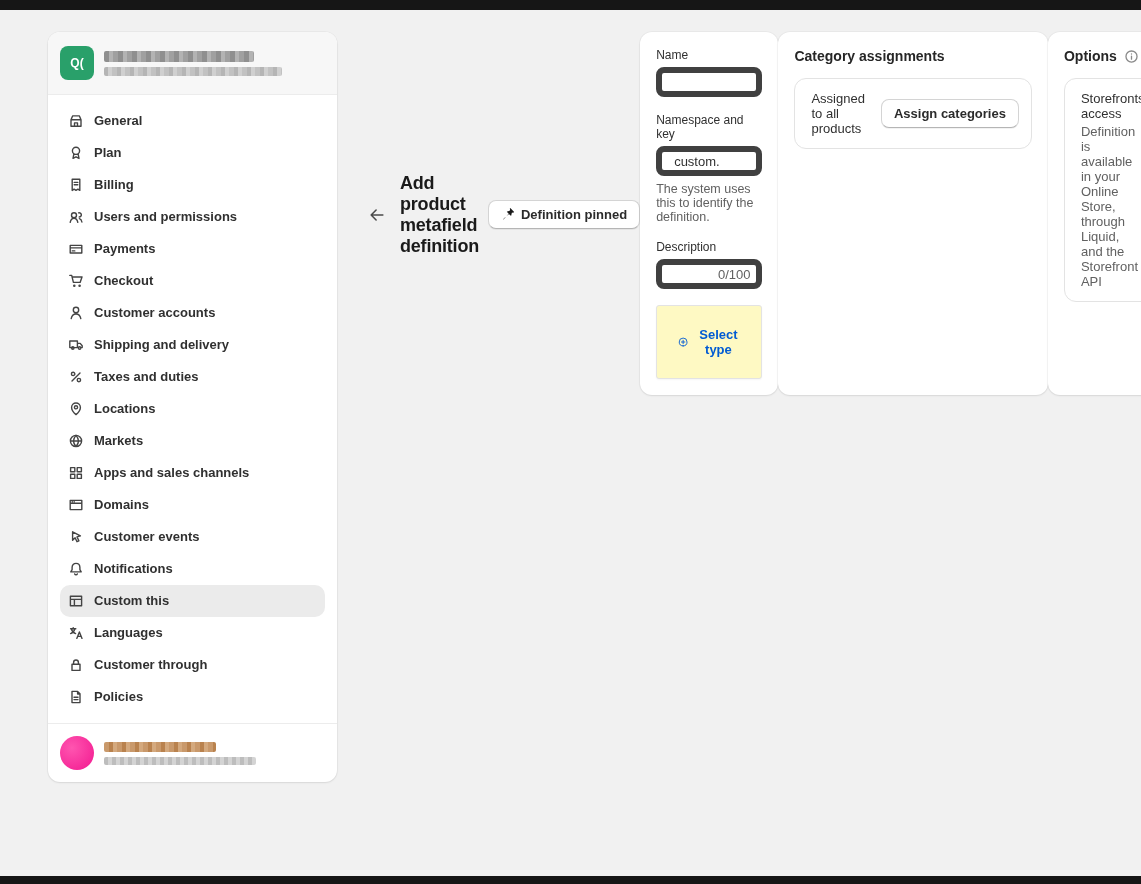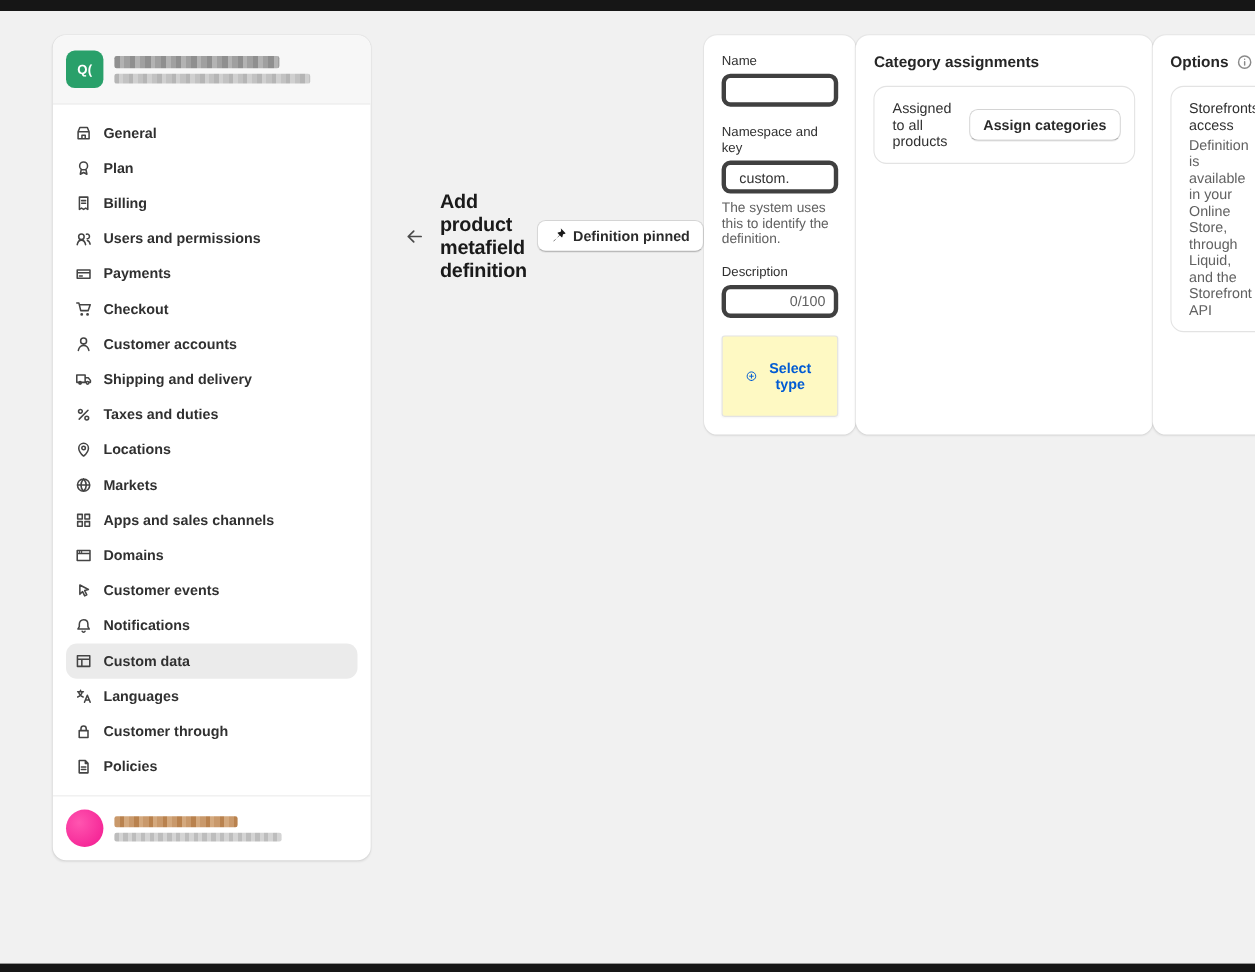--- a/index.html
+++ b/index.html
@@ -54,21 +54,21 @@
   .btn { display:inline-flex; align-items:flex-start; gap:6px; background:#fff;
          border:1px solid #d4d4d4; border-bottom-color:#b5b5b5; border-radius:8px;
          padding:6px 12px; font-size:13px; font-weight:600; color:#2b2b2b; cursor:pointer;
          box-shadow:0 1px 0 rgba(0,0,0,.05); font-family:inherit; white-space:nowrap; }
 
   .card { background:#fff; border-radius:12px; padding:16px; margin-bottom:16px;
           box-shadow:0 1px 2px rgba(0,0,0,.08), 0 0 0 1px rgba(0,0,0,.03); }
 
   .field { margin-bottom:16px; }
   .field label { display:block; font-size:12px; margin-bottom:5px; color:#303030; }
-  .text-input { width:100%; height:30px; border:4px solid #404040; border-radius:8px;
+  .text-input { width:100%; height:30px; border:6px solid #404040; border-radius:8px;
                 padding:0 12px; font-size:13px; font-family:inherit; color:#303030; background:#fff; }
   .help { font-size:12.5px; color:#616161; margin:6px 0 0; }
   .input-wrap { position:relative; }
   .input-wrap .text-input { padding-right:54px; }
   .counter { position:absolute; right:12px; top:50%; transform:translateY(-50%);
              font-size:13px; color:#616161; pointer-events:none; }
 
   .select-type { width:100%; display:flex; align-items:center; justify-content:center; gap:8px;
                  padding:21px; margin-top:16px; background:#fef9c3; border:1px solid #e3e3e3;
                  border-radius:3px; color:#005bd3; font-size:13px; font-weight:600; cursor:pointer;
@@ -234,21 +234,21 @@
                 </svg>
               </span>
           <span class="nav-label">Notifications</span>
         </li>
             <li class="nav-item selected">
           <span class="nav-icon">
                 <svg viewBox="0 0 16 16" fill="none" stroke="currentColor" stroke-width="1.4" stroke-linecap="round" stroke-linejoin="round" aria-hidden="true">
                   <path d="M2.4 3.2h11.2v9.6H2.4ZM2.4 6.4h11.2M6.4 6.4v6.4"></path>
                 </svg>
               </span>
-          <span class="nav-label">Custom data</span>
+          <span class="nav-label">Custom this</span>
         </li>
             <li class="nav-item">
           <span class="nav-icon">
                 <svg viewBox="0 0 16 16" fill="none" stroke="currentColor" stroke-width="1.4" stroke-linecap="round" stroke-linejoin="round" aria-hidden="true">
                   <path d="M2.6 3.8h5.2M5.2 2.6v1.2M3.4 3.8c.4 2.2 2 4 4.2 4.8M6.8 3.8C6.4 6 4.8 7.8 2.6 8.6M8.8 13.4 11.4 7l2.6 6.4M9.7 11.4h3.4"></path>
                 </svg>
               </span>
           <span class="nav-label">Languages</span>
         </li>
             <li class="nav-item">

